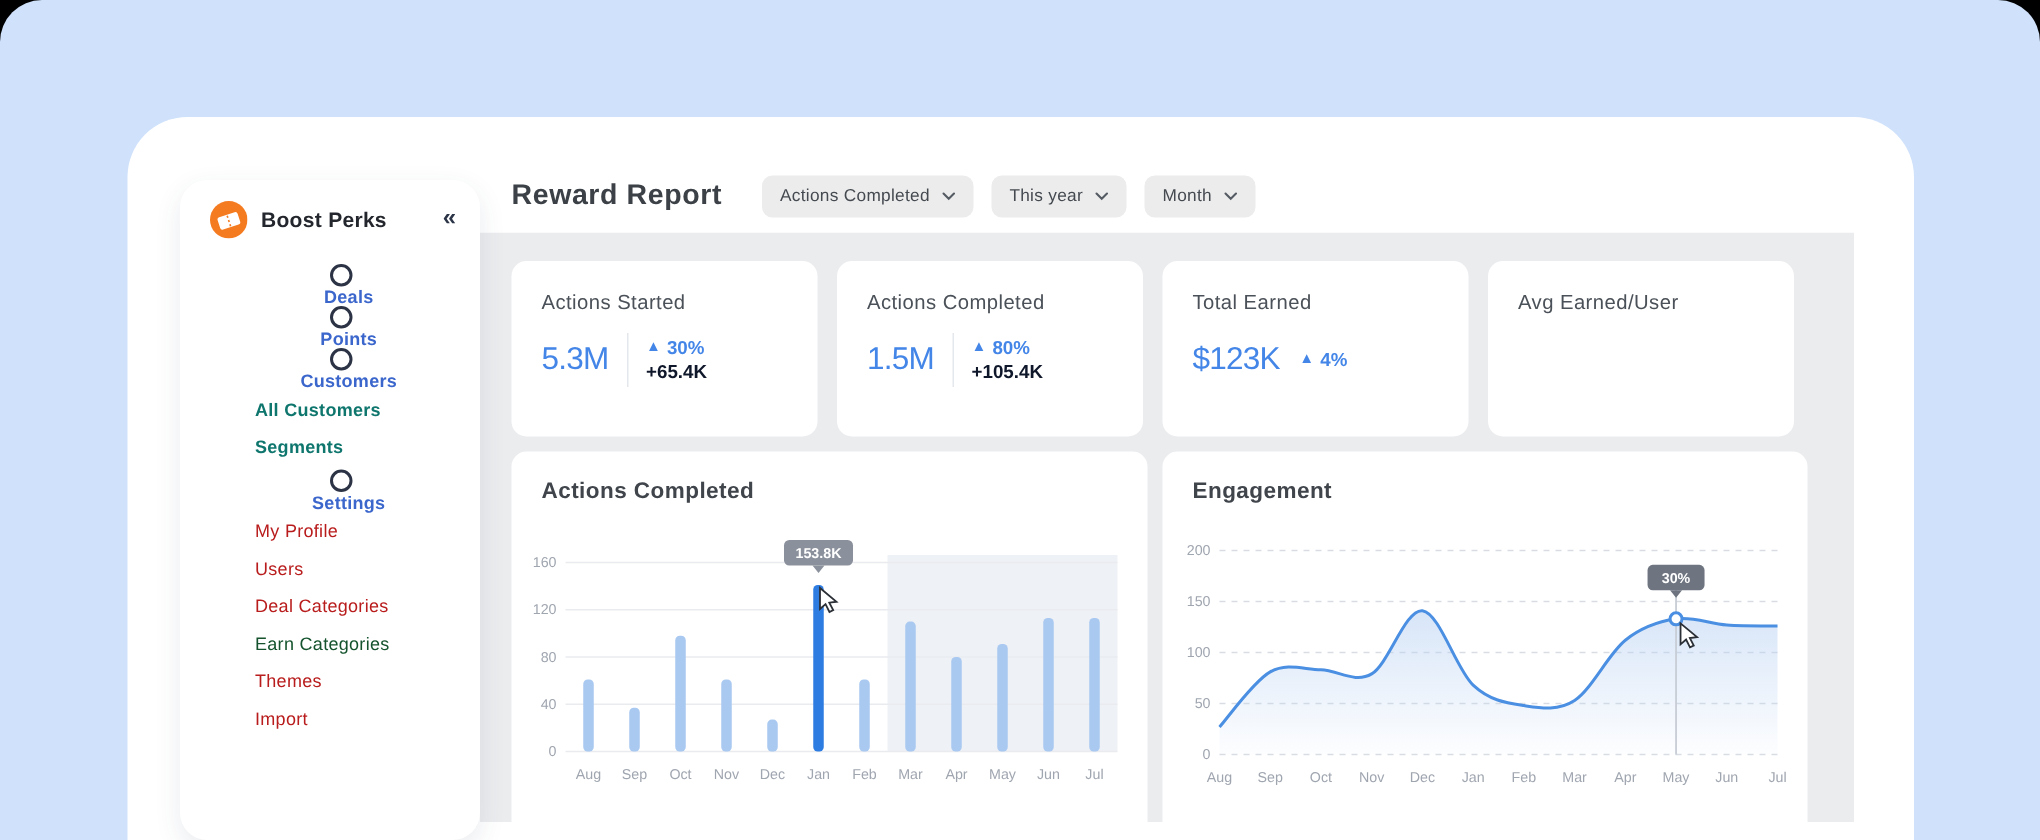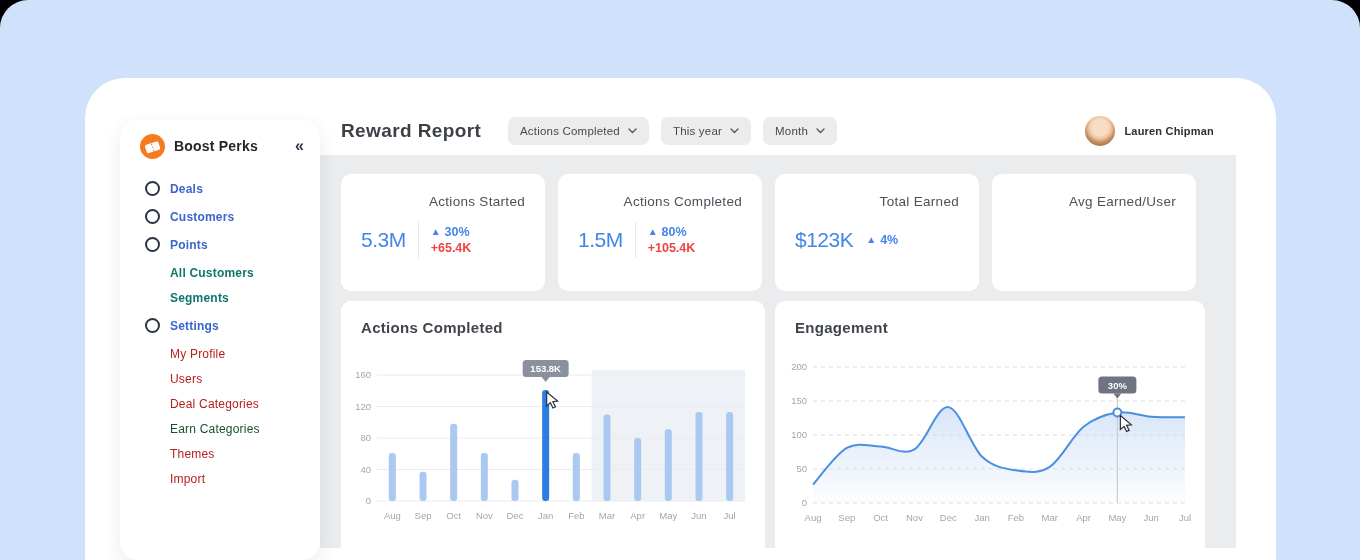--- a/index.html
+++ b/index.html
@@ -12,21 +12,21 @@
   
   .sidebar { position:absolute; left:35px; top:42px; width:200px; height:440px;
     background:#fff; border-radius:18px; box-shadow:0 6px 18px rgba(50,70,100,.10); z-index:3; }
   .side-head { display:flex; align-items:center; padding:12px 16px 0 20px; height:40px; }
   .logo { width:25px; height:25px; flex:0 0 25px; }
   .brand-name { font-size:14px; font-weight:700; color:#23262c; margin-left:9px; letter-spacing:.2px; }
   .collapse { margin-left:auto; font-size:16px; font-weight:700; color:#2b3547;
     background:none; border:none; cursor:pointer; line-height:1; }
   nav { margin-top:16px; }
   .nav-item { display:flex; align-items:center; height:25px; cursor:pointer; }
-  .nav-item.top { padding-left:25px; margin:3px 0; }
+  .nav-item.top { padding-left:25px; margin:3px 0;flex-direction:column; }
   .nav-item.sub { padding-left:50px; }
   .ring { width:15px; height:15px; border:2px solid #2b3345; border-radius:50%; margin-right:10px; flex:0 0 15px; }
   .nav-item.top .lbl { font-size:12px; font-weight:700; color:#3b66cc; letter-spacing:.2px; }
   .nav-item.sub .lbl { font-size:12px; font-weight:400; color:#b91c1c; letter-spacing:.2px; }
   .nav-item.sub.bluesub .lbl { color:#0f766e; font-weight:700; }
   .nav-item.sub.active .lbl { color:#14532d; font-weight:400; }
 
   
   .main { position:absolute; left:235px; top:30px; width:1108px; height:440px; }
   .main-header { position:absolute; left:0; top:0; width:916px; height:47px;
@@ -39,31 +39,31 @@
     font-family:inherit; cursor:pointer; letter-spacing:.2px; }
   .chip svg { display:block; }
   .user { position:absolute; right:22px; top:8px; display:flex; align-items:center; gap:9px; cursor:pointer; }
   .avatar { width:30px; height:30px; border-radius:50%;
     background:radial-gradient(circle at 50% 38%, #f6ddc4 0 34%, #eec29e 48%, #c79265 62%, #96653d 86%, #7d5433 100%); }
   .user-name { font-size:11px; font-weight:800; color:#2c3036; letter-spacing:.2px; }
 
   .content { position:absolute; left:0; top:47px; width:916px; height:393px; background:#ebecee; }
 
   
-  .stats { position:absolute; left:21px; top:19px; display:flex; gap:13px;text-align:right; }
+  .stats { position:absolute; left:21px; top:19px; display:flex; gap:13px; }
   .stat-card { width:204px; height:117px; background:#fff; border-radius:10px; padding:20px 20px 0 20px; }
   .stat-label { font-size:13.5px; color:#4b5158; letter-spacing:.3px; }
   .stat-row { display:flex; align-items:center; margin-top:13px; }
   .stat-value { font-size:21px; color:#4486e8; letter-spacing:-.5px; }
   .stat-div { width:1px; height:36px; background:#e4e7eb; margin:0 12px; }
   .stat-card.no-div .stat-div { background:transparent; margin:0 6px; }
   .stat-delta { display:flex; flex-direction:column; gap:2px; }
   .trend-line { display:flex; align-items:center; gap:4px; font-size:12.5px; font-weight:700; color:#4486e8; }
   .tri { font-size:10px; line-height:1; color:#4486e8; }
-  .delta-sub { font-size:12.5px; font-weight:600; color:#ef4444; }
+  .delta-sub { font-size:12.5px; font-weight:600; color:#0f172a; }
 
   
   .charts { position:absolute; left:21px; top:146px; display:flex; }
   .chart-card { background:#fff; border-radius:10px; position:relative; height:260px; }
   .chart-card.bar { width:424px; margin-right:10px; }
   .chart-card.line { width:430px; }
   .chart-title { position:absolute; left:20px; top:18px; font-size:15px; font-weight:600;
     color:#40454c; letter-spacing:.3px; }
   .chart-card svg { position:absolute; left:10px; top:46px; cursor:crosshair; }
 </style>
@@ -85,25 +85,25 @@
         <span class="brand-name">Boost Perks</span>
         <button class="collapse">«</button>
       </div>
       <nav>
         <a class="nav-item top">
             <span class="ring"></span>
             <span class="lbl">Deals</span>
           </a>
         <a class="nav-item top">
             <span class="ring"></span>
-            <span class="lbl">Customers</span>
+            <span class="lbl">Points</span>
           </a>
         <a class="nav-item top">
             <span class="ring"></span>
-            <span class="lbl">Points</span>
+            <span class="lbl">Customers</span>
           </a>
         <a class="nav-item sub bluesub">
             <span class="lbl">All Customers</span>
           </a>
         <a class="nav-item sub bluesub">
             <span class="lbl">Segments</span>
           </a>
         <a class="nav-item top">
             <span class="ring"></span>
             <span class="lbl">Settings</span>
@@ -144,24 +144,20 @@
             <svg width="9" height="6" viewBox="0 0 9 6">
                 <polyline points="1,1 4.5,4.5 8,1" fill="none" stroke="#555b63" stroke-width="1.4" stroke-linecap="round"></polyline>
               </svg>
           </button>
           <button class="chip">
             <span>Month</span>
             <svg width="9" height="6" viewBox="0 0 9 6">
                 <polyline points="1,1 4.5,4.5 8,1" fill="none" stroke="#555b63" stroke-width="1.4" stroke-linecap="round"></polyline>
               </svg>
           </button>
-        </div>
-        <div class="user">
-          <span class="avatar"></span>
-          <span class="user-name">Lauren Chipman</span>
         </div>
       </header>
 
       <div class="content">
 
         <div class="stats">
           <div class="stat-card">
             <div class="stat-label">Actions Started</div>
             <div class="stat-row">
               <span class="stat-value">5.3M</span>

